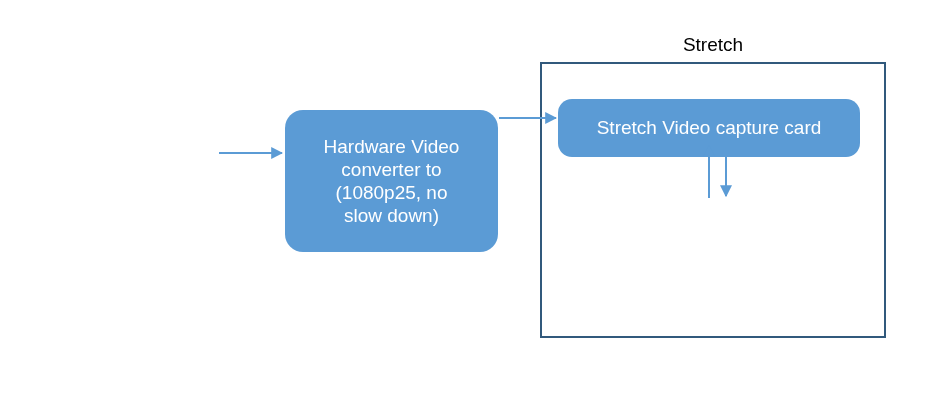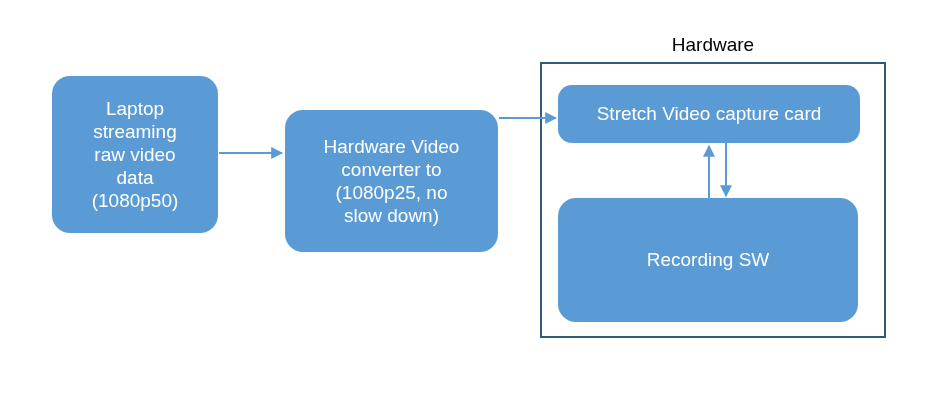--- a/index.html
+++ b/index.html
@@ -30,21 +30,21 @@
     padding: 4px 8px;
   }
   .node-text {
     display: block;
     white-space: pre-line;
   }
 
   
   #node-laptop  { left: 52px;  top: 76px;  width: 166px; height: 157px; }
   #node-conv    { left: 285px; top: 82px;  width: 213px; height: 142px; margin-top: 28px; }
-  #node-capture { left: 558px; top: 85px;  width: 302px; height: 58px;  border-radius: 14px; }
+  #node-capture { left: 558px; top: 99px;  width: 302px; height: 58px;  border-radius: 14px; }
   #node-recsw   { left: 558px; top: 198px; width: 300px; height: 124px; border-radius: 18px; }
 
   
   #computer-box {
     position: absolute;
     left: 540px;
     top: 62px;
     width: 346px;
     height: 276px;
     box-sizing: border-box;
@@ -69,46 +69,36 @@
     width: 952px;
     height: 400px;
     pointer-events: none;
   }
 </style>
 </head>
 <body>
 
 <div id="canvas">
 
-  <div id="computer-label">Hardware</div>
+  <div id="computer-label">Stretch</div>
 
   <div id="computer-box"></div>
 
-  <div class="node" id="node-laptop">
-    <span class="node-text">Laptop
-streaming
-raw video
-data
-(1080p50)</span>
-  </div>
 
   <div class="node" id="node-conv">
     <span class="node-text">Hardware Video
 converter to
 (1080p25, no
 slow down)</span>
   </div>
 
   <div class="node" id="node-capture">
     <span class="node-text">Stretch Video capture card</span>
   </div>
 
-  <div class="node" id="node-recsw">
-    <span class="node-text">Recording SW</span>
-  </div>
 
   <svg id="connectors" viewBox="0 0 952 400" xmlns="http://www.w3.org/2000/svg">
     <defs>
       <marker id="arrow-r" viewBox="0 0 10 10" refX="9" refY="5" markerWidth="6" markerHeight="6" orient="auto-start-reverse">
         <path d="M 0 0 L 10 5 L 0 10 z" fill="#5B9BD5"></path>
       </marker>
       <marker id="arrow-u" viewBox="0 0 10 10" refX="9" refY="5" markerWidth="6" markerHeight="6" orient="auto-start-reverse">
         <path d="M 0 0 L 10 5 L 0 10 z" fill="#5B9BD5"></path>
       </marker>
       <marker id="arrow-d" viewBox="0 0 10 10" refX="9" refY="5" markerWidth="6" markerHeight="6" orient="auto-start-reverse">

